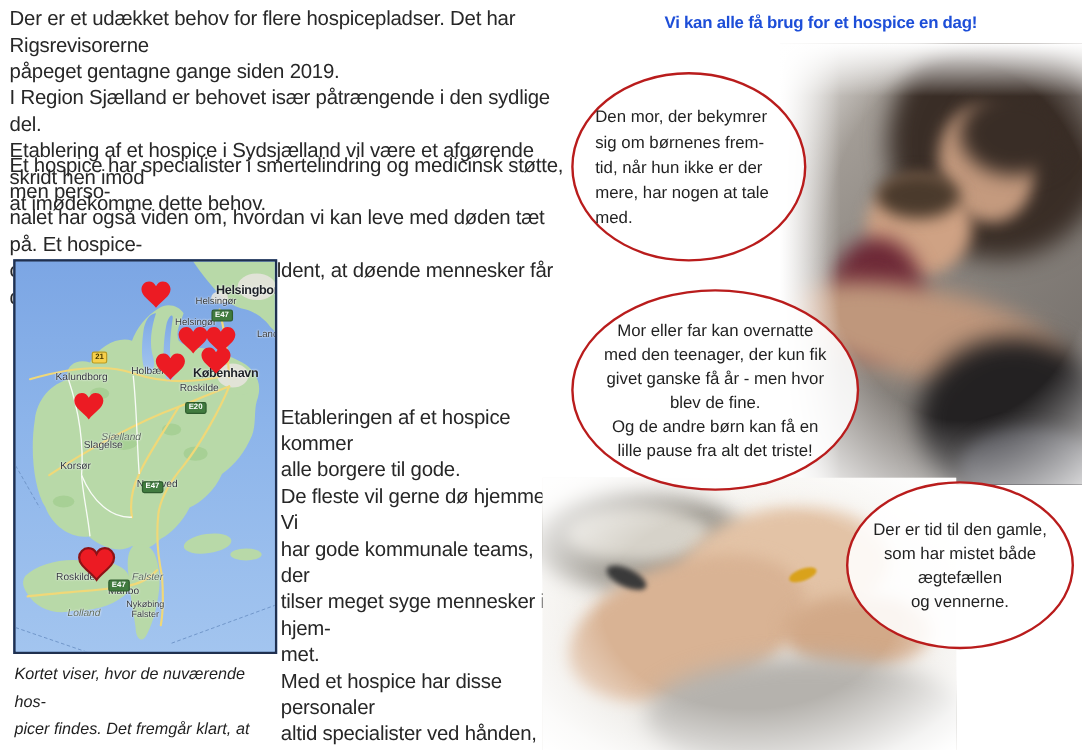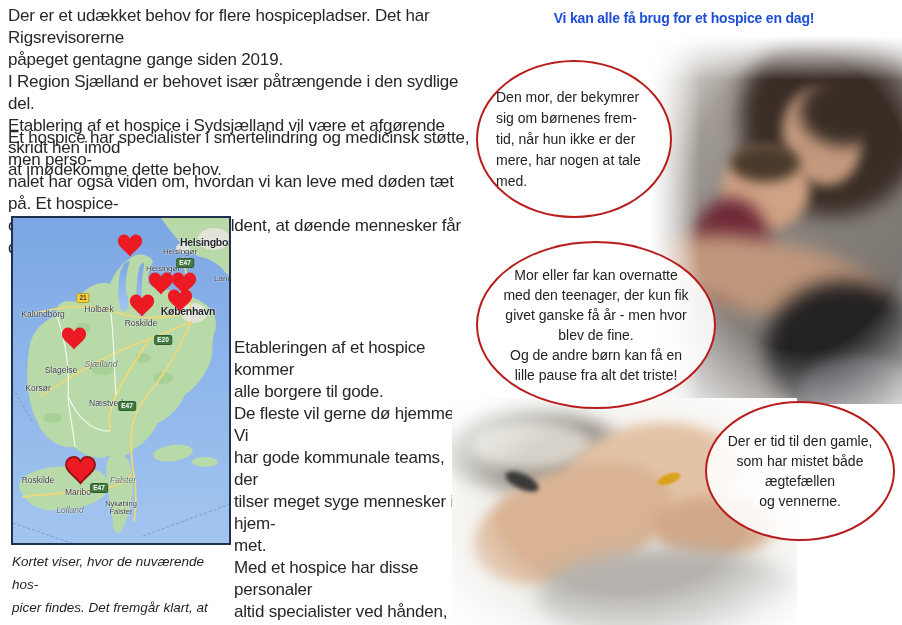--- a/index.html
+++ b/index.html
@@ -29,21 +29,21 @@
     border:2px solid #20304f; overflow:hidden; background:#86b0e8;
   }
   .map svg { position:absolute; left:0; top:0; display:block; }
   .map-overlay { position:absolute; left:0; top:0; width:100%; height:100%; }
   .map-label {
     position:absolute; transform:translate(-50%,-50%);
     font-size:8px; color:#33383d; white-space:pre; text-align:center;
     text-shadow:0 0 2px rgba(255,255,255,.95), 0 0 1px rgba(255,255,255,.95);
   }
   .map-label.bold { font-size:10.5px; font-weight:bold; color:#1d2126; letter-spacing:-0.3px; }
-  .map-label.md { font-size:8.5px; }
+  .map-label.md { font-size:8.5px;margin-left:25px; }
   .map-label.region { font-style:italic; color:#5c6b5e; font-size:8.5px; }
   .map-label.two-line { white-space:pre-line; line-height:8px; font-size:7.5px; }
   .map-badge {
     position:absolute; transform:translate(-50%,-50%);
     font-size:6.5px; font-weight:bold; color:#fff; background:#417b3f;
     border:1px solid #2e5c2e; border-radius:2px; padding:0 2px; line-height:8px;
   }
   .map-badge.yellow { background:#f6d04b; color:#4a3a00; border-color:#b99a1f; }
   .map-heart { position:absolute; }
   .map-heart svg { position:static; display:block; width:100%; height:100%; }

